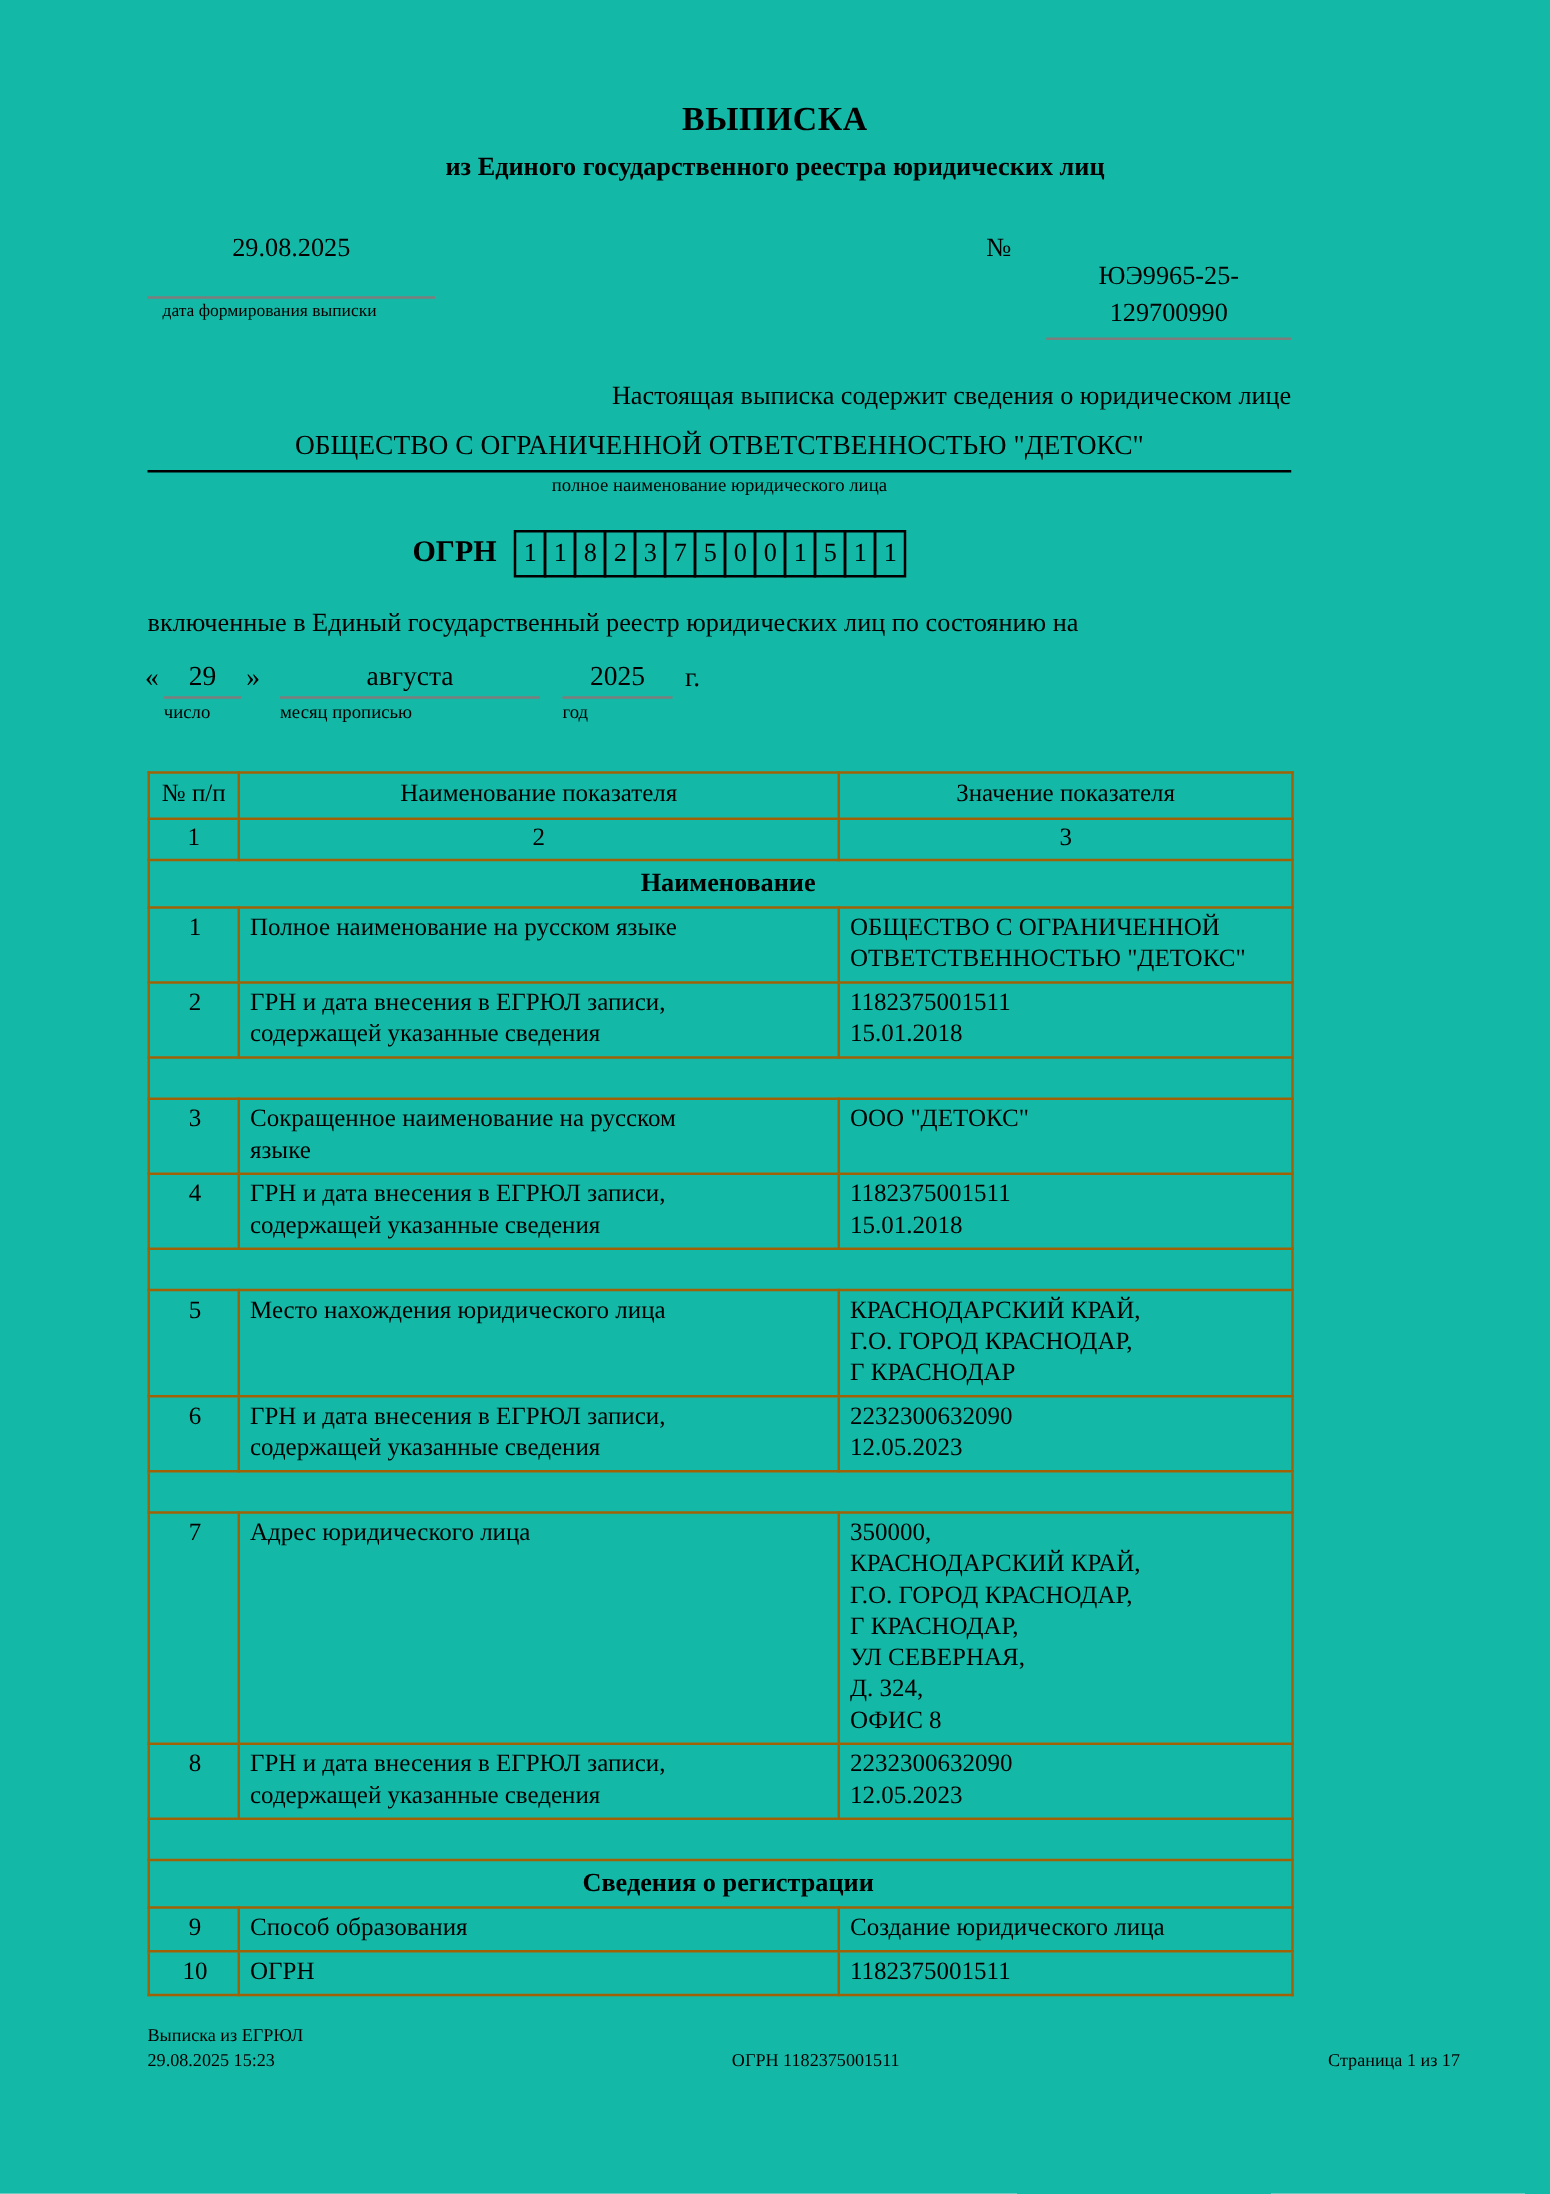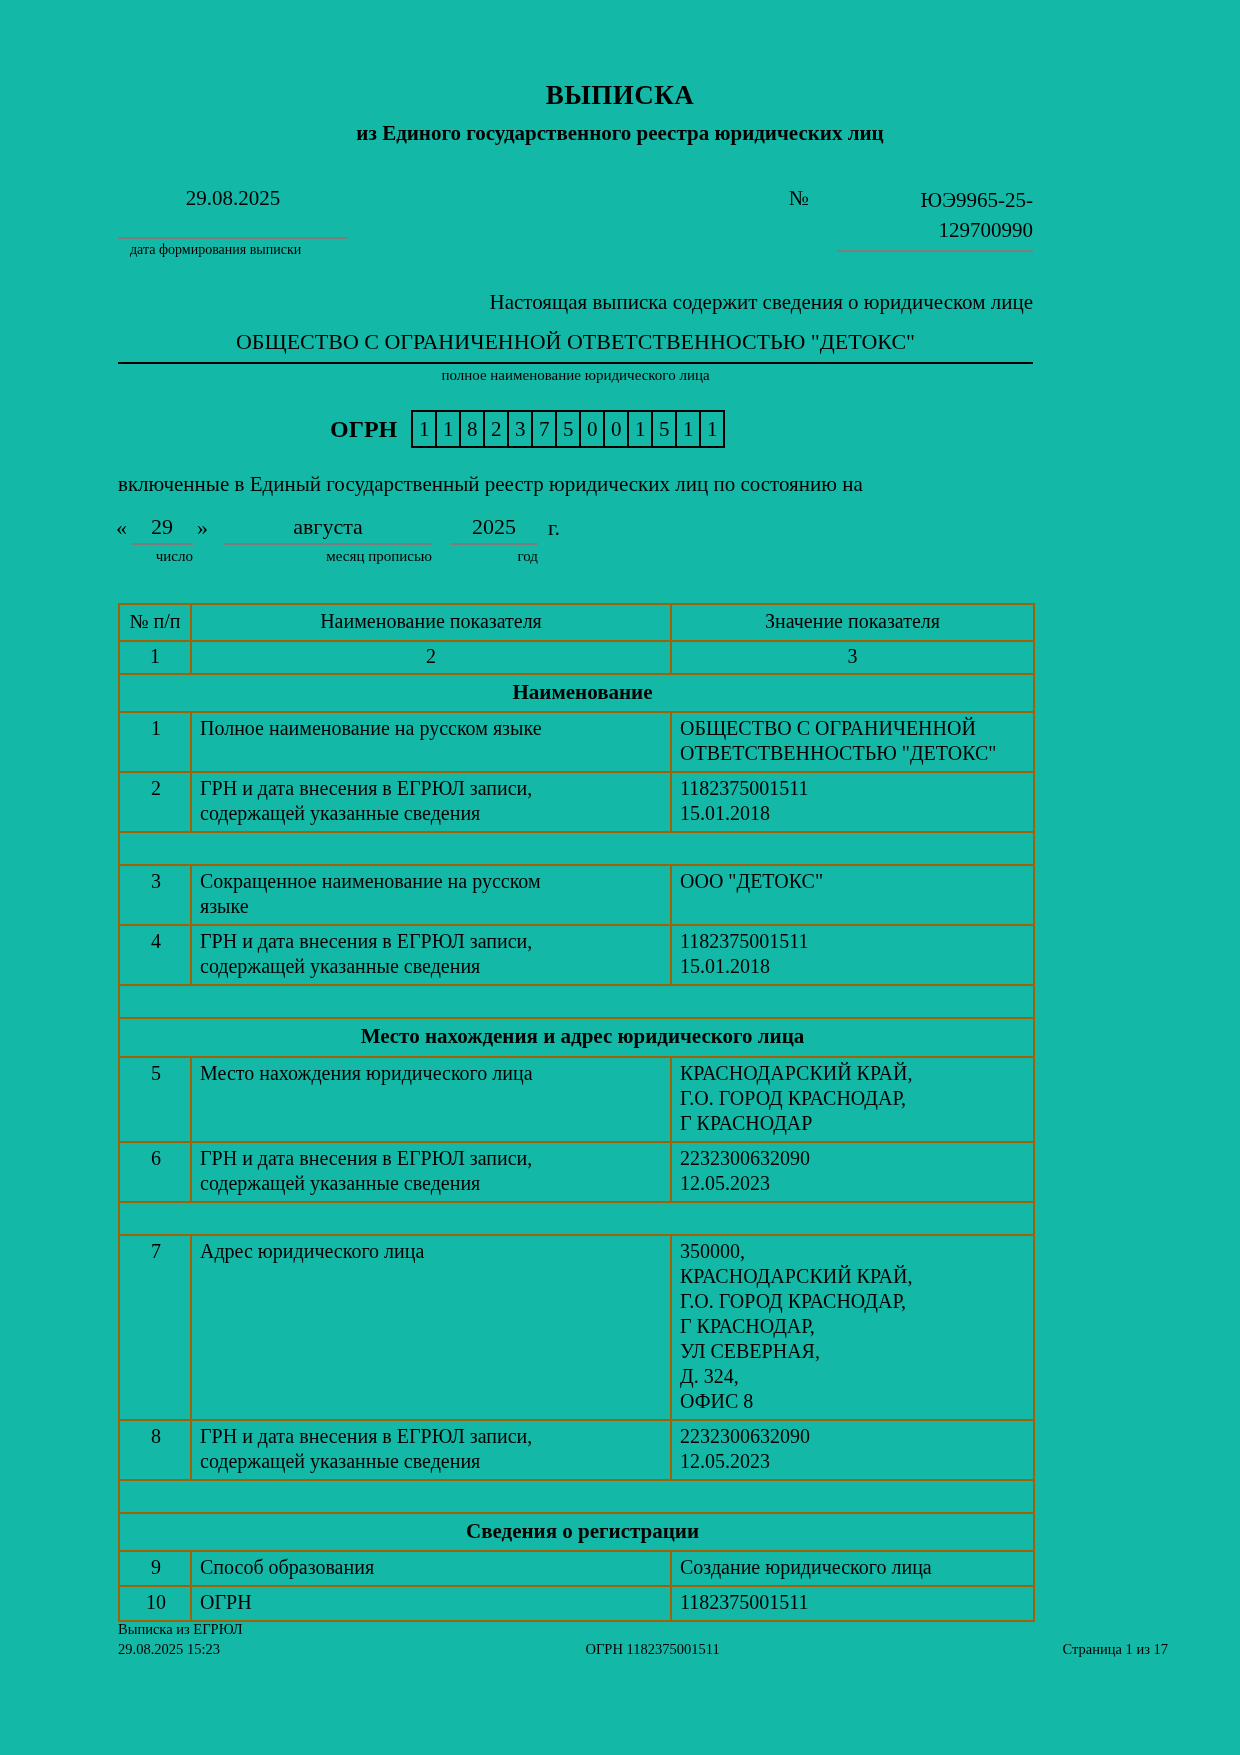--- a/index.html
+++ b/index.html
@@ -24,22 +24,22 @@
   }
   .date-block { width:230px; }
   .date-value {
     text-align:center; font-size:21px; padding-bottom:26px;
     border-bottom:2px solid #7d7d7d;
   }
   .date-caption { font-size:14px; padding:3px 0 0 12px; }
   .number-block { display:flex; align-items:flex-start; }
   .number-sign { font-size:21px; margin-right:28px; }
   .number-value {
-    width:196px; text-align:right; font-size:21px; line-height:1.42;
-    white-space:pre-line; border-bottom:2px solid #7d7d7d; padding-bottom:4px;
+    width:196px; text-align:center; font-size:21px; line-height:1.42;
+    white-space:pre-line; border-bottom:2px solid #7d7d7d; padding-bottom:4px;margin-top:20px;
   }
 
   
   .statement { margin:32px 207px 0 118px; font-size:21px;text-align:right; }
   .company-line {
     margin:14px 207px 0 118px; border-bottom:2px solid #000;
     text-align:center; font-size:22px; padding-bottom:7px;
   }
   .company-caption { margin:3px 207px 0 118px; text-align:center; font-size:15px; }
 
@@ -51,21 +51,21 @@
     display:flex; align-items:center; justify-content:center;
     font-size:21px;
   }
   .ogrn-box:first-child { margin-left:0; }
 
   .included { margin:24px 207px 0 118px; font-size:21px; }
 
   .date-words {
     display:flex; align-items:flex-start; margin:16px 0 0 112px; font-size:22px;
   }
-  .dw-seg { display:flex; flex-direction:column; align-items:flex-end; }
+  .dw-seg { display:flex; flex-direction:column; align-items:flex-start; }
   .dw-quote { line-height:30px; padding:0 4px; }
   .dw-value {
     text-align:center; line-height:28px; padding-bottom:2px; width:100%;
     border-bottom:2px solid #7d7d7d;
   }
   .dw-label { font-size:15px; margin-top:3px; }
   .dw-day { width:62px; }
   .dw-month { width:208px; margin-left:12px; }
   .dw-year { width:88px; margin-left:18px; }
   .dw-suffix { line-height:30px; margin-left:10px; }
@@ -209,23 +209,20 @@
         <td class="c-num">4</td>
         <td class="ml">ГРН и дата внесения в ЕГРЮЛ записи,
 содержащей указанные сведения</td>
         <td class="c-val ml">1182375001511
 15.01.2018</td>
       </tr>
       <tr class="spacer">
           <td colspan="3"></td>
         </tr>
 
-      <tr class="section">
-        <td colspan="3">Место нахождения и адрес юридического лица</td>
-      </tr>
       <tr>
         <td class="c-num">5</td>
         <td class="ml">Место нахождения юридического лица</td>
         <td class="c-val ml">КРАСНОДАРСКИЙ КРАЙ,
 Г.О. ГОРОД КРАСНОДАР,
 Г КРАСНОДАР</td>
       </tr>
       <tr>
         <td class="c-num">6</td>
         <td class="ml">ГРН и дата внесения в ЕГРЮЛ записи,

